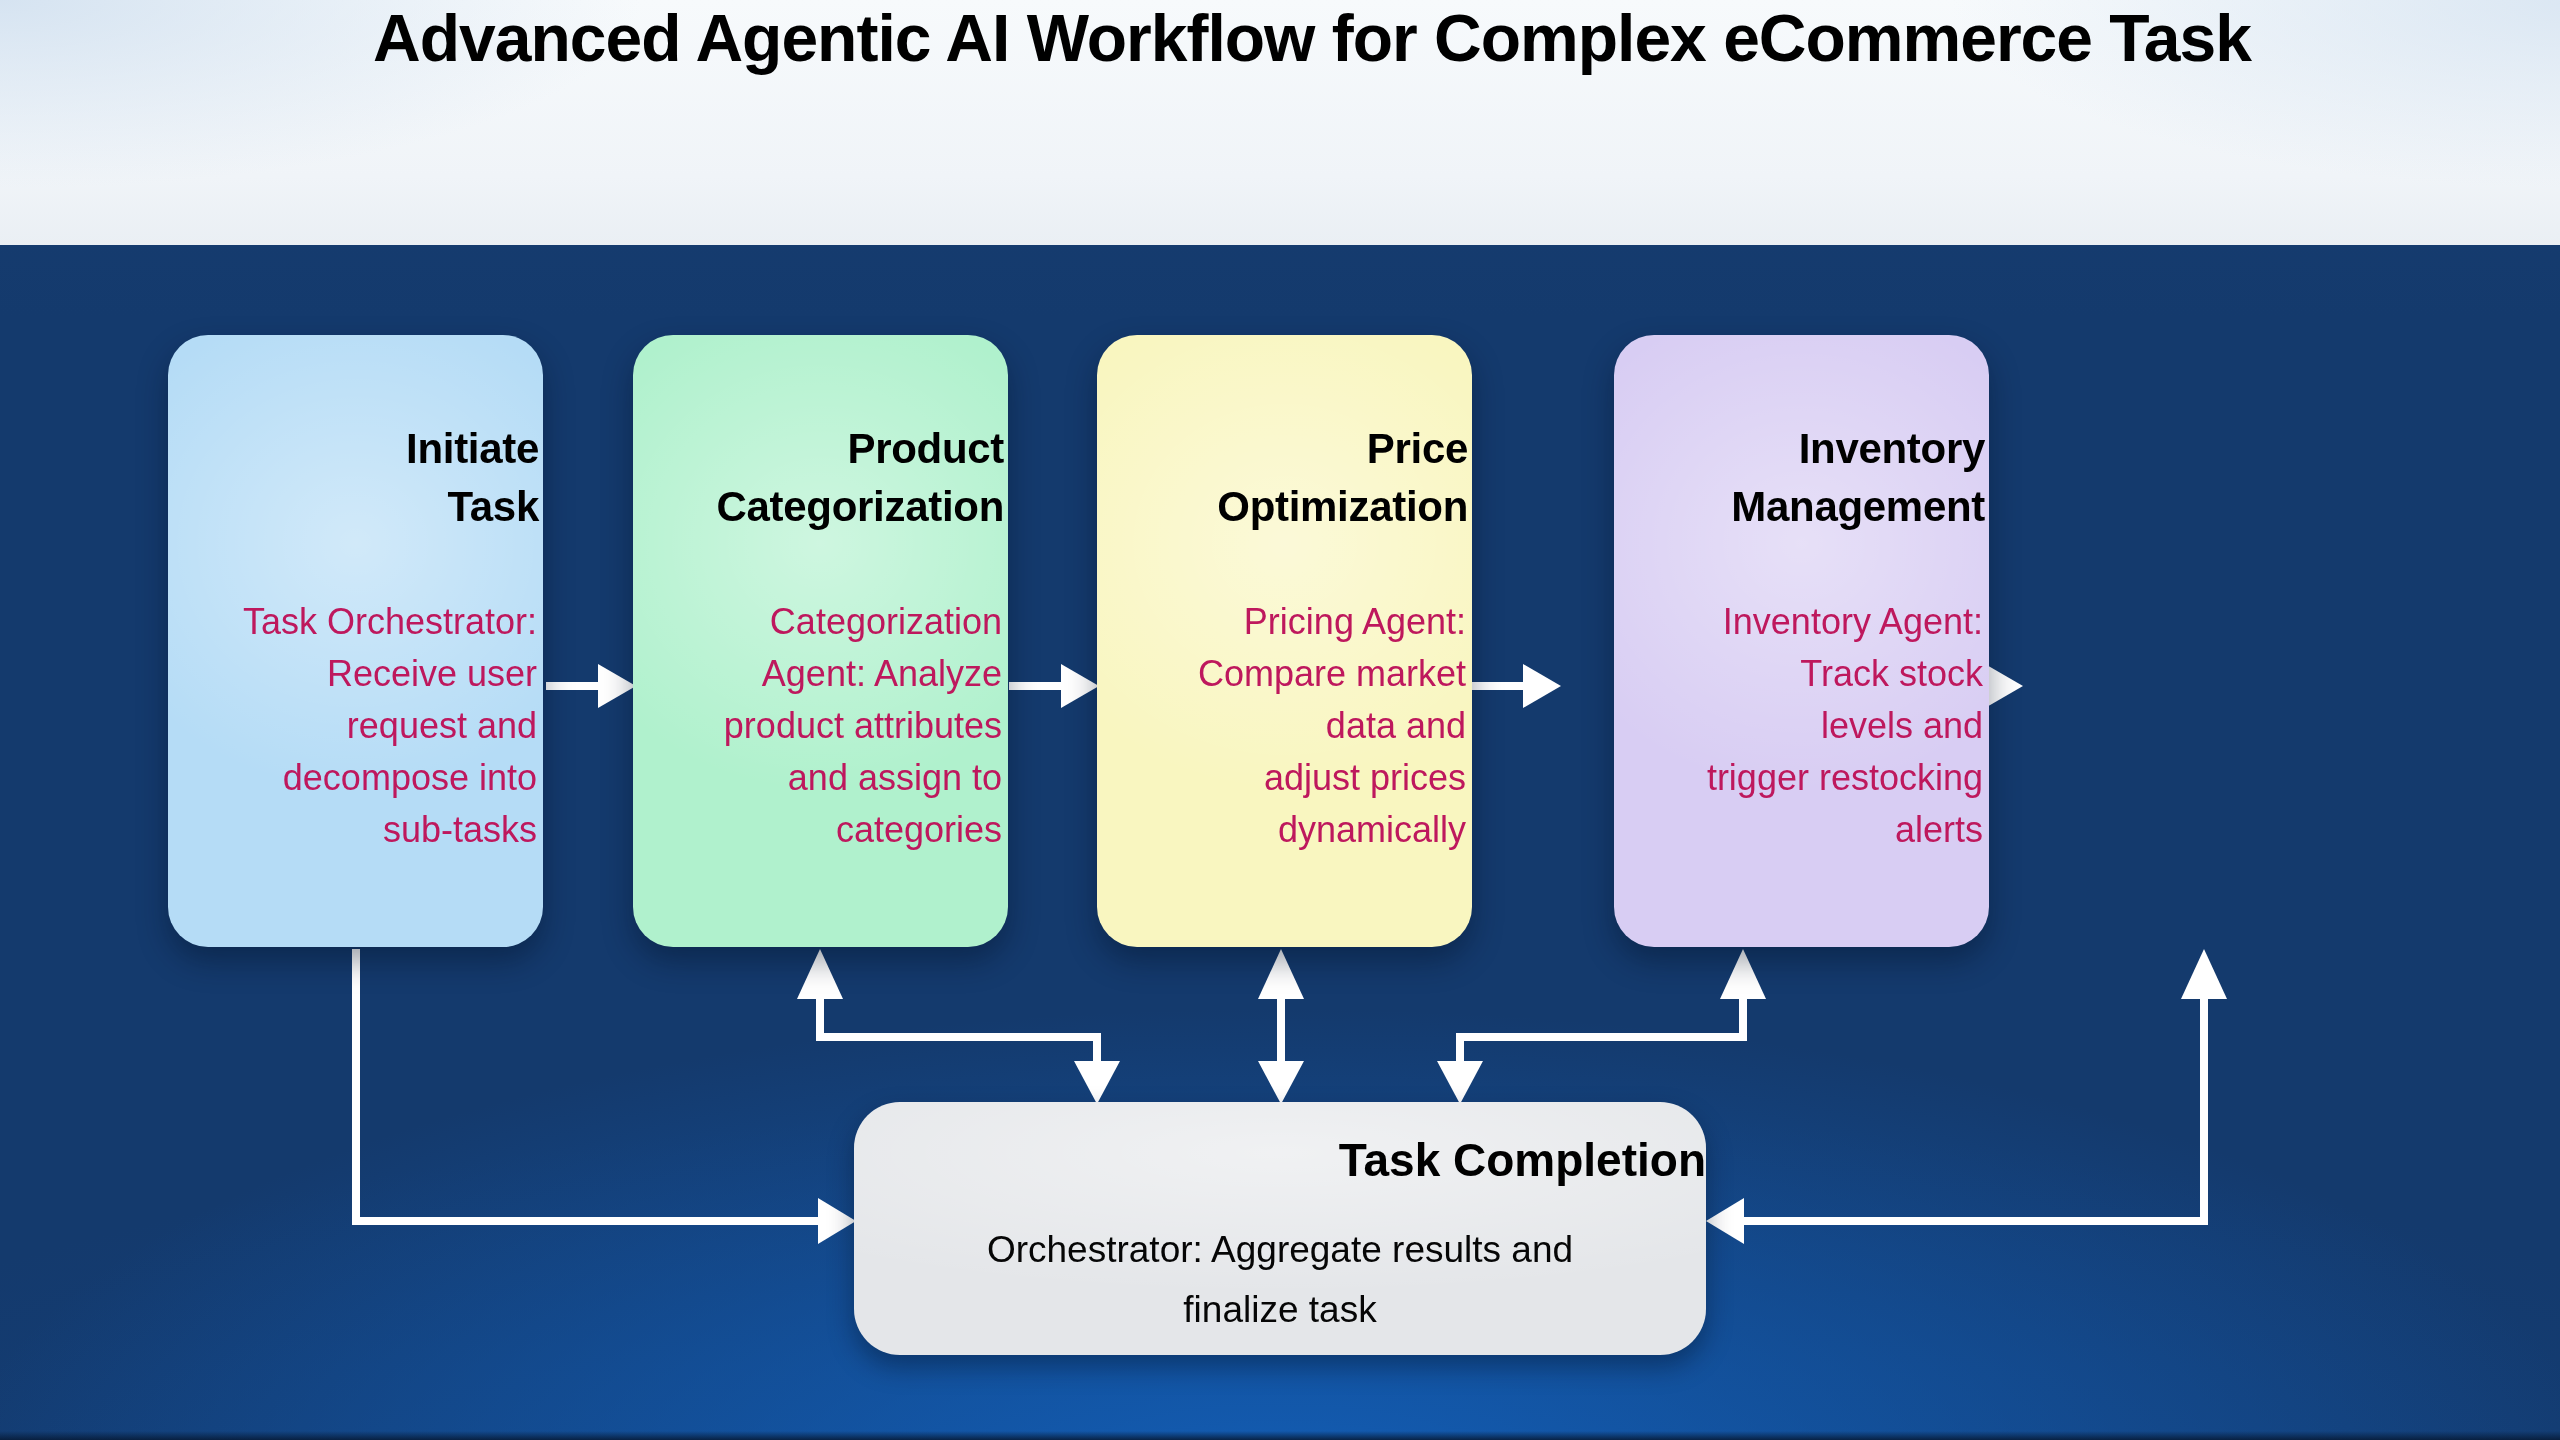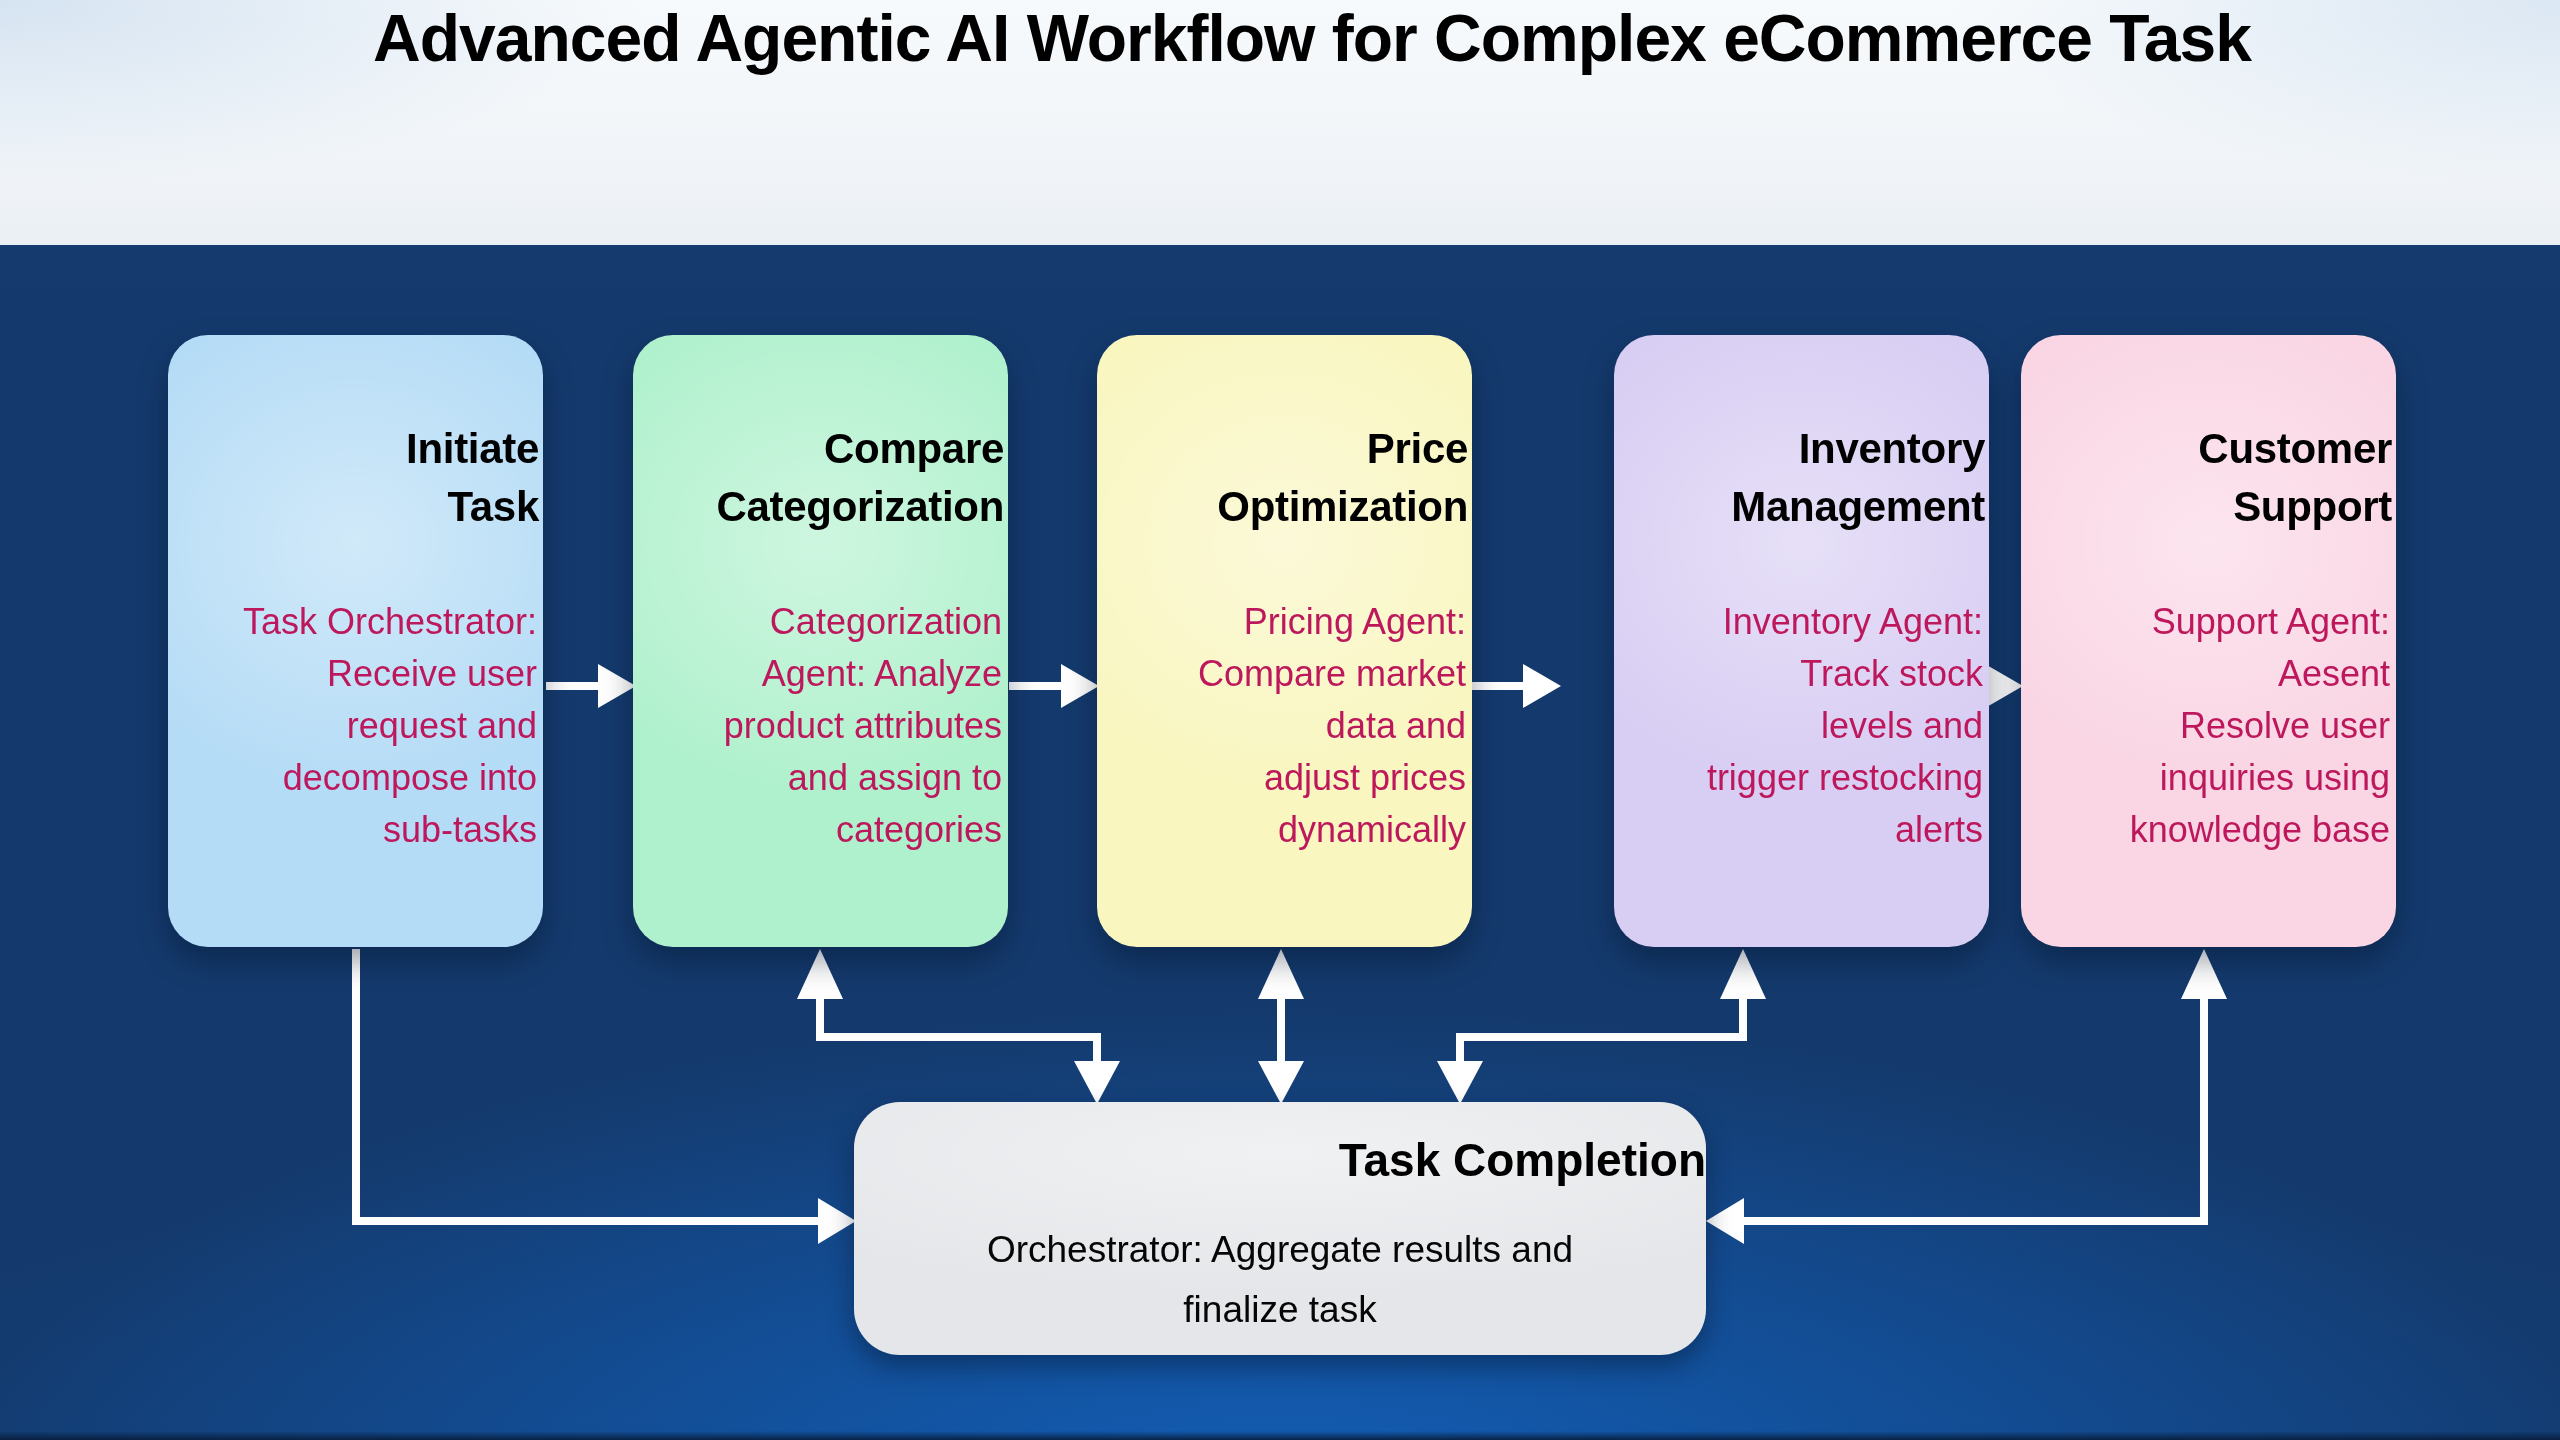--- a/index.html
+++ b/index.html
@@ -132,21 +132,21 @@
     <h2 class="stage-title">Initiate
 Task</h2>
     <p class="stage-desc">Task Orchestrator:
 Receive user
 request and
 decompose into
 sub-tasks</p>
   </section>
 
   <section class="stage s1" style="--fill: #b0f1cd;">
-    <h2 class="stage-title">Compare
+    <h2 class="stage-title">Product
 Categorization</h2>
     <p class="stage-desc">Categorization
 Agent: Analyze
 product attributes
 and assign to
 categories</p>
   </section>
 
   <section class="stage s2" style="--fill: #f9f6c0;">
     <h2 class="stage-title">Price
@@ -161,29 +161,20 @@
   <section class="stage s3" style="--fill: #d8cdf3;">
     <h2 class="stage-title">Inventory
 Management</h2>
     <p class="stage-desc">Inventory Agent:
 Track stock
 levels and
 trigger restocking
 alerts</p>
   </section>
 
-  <section class="stage s4" style="--fill: #fad5e4;">
-    <h2 class="stage-title">Customer
-Support</h2>
-    <p class="stage-desc">Support Agent:
-Aesent
-Resolve user
-inquiries using
-knowledge base</p>
-  </section>
 
   <section class="completion" style="--fill: #e4e6e9;">
     <h2 class="completion-title">Task Completion</h2>
     <p class="completion-desc">Orchestrator: Aggregate results and
 finalize task</p>
   </section>
 
 </div>
 
 </body></html>

